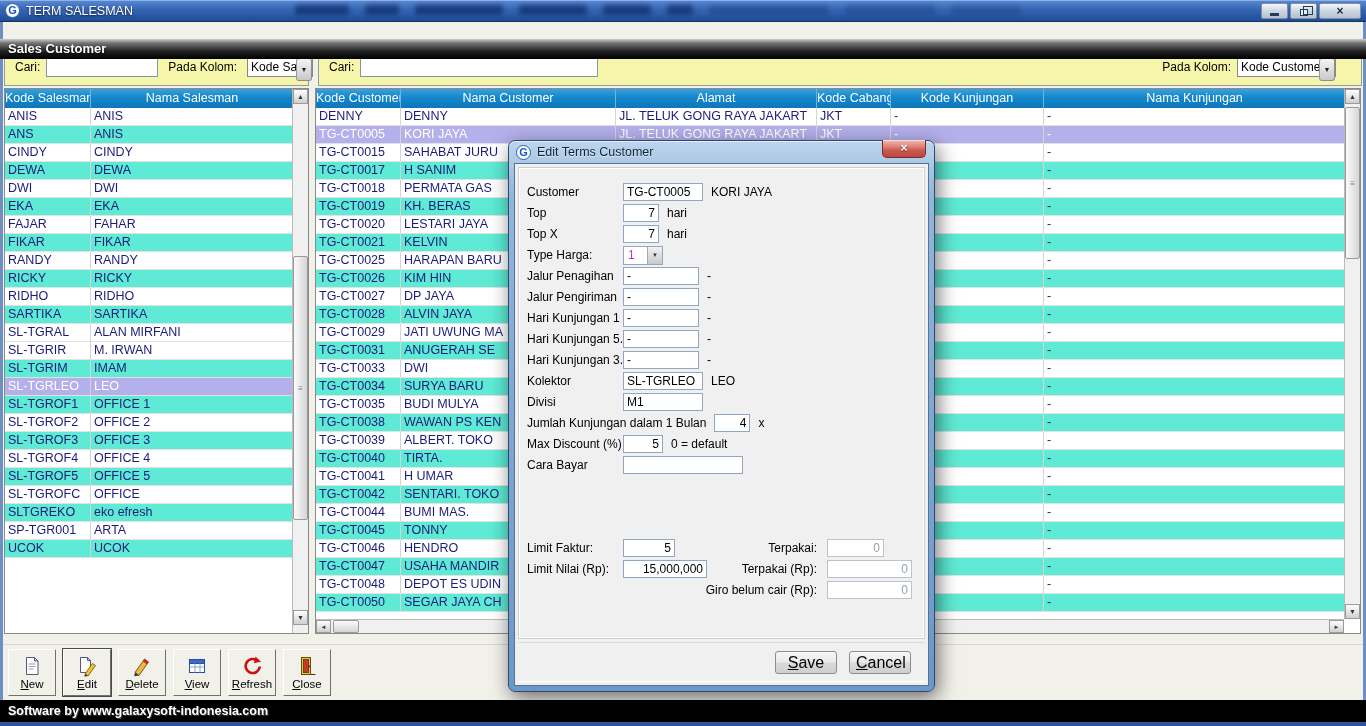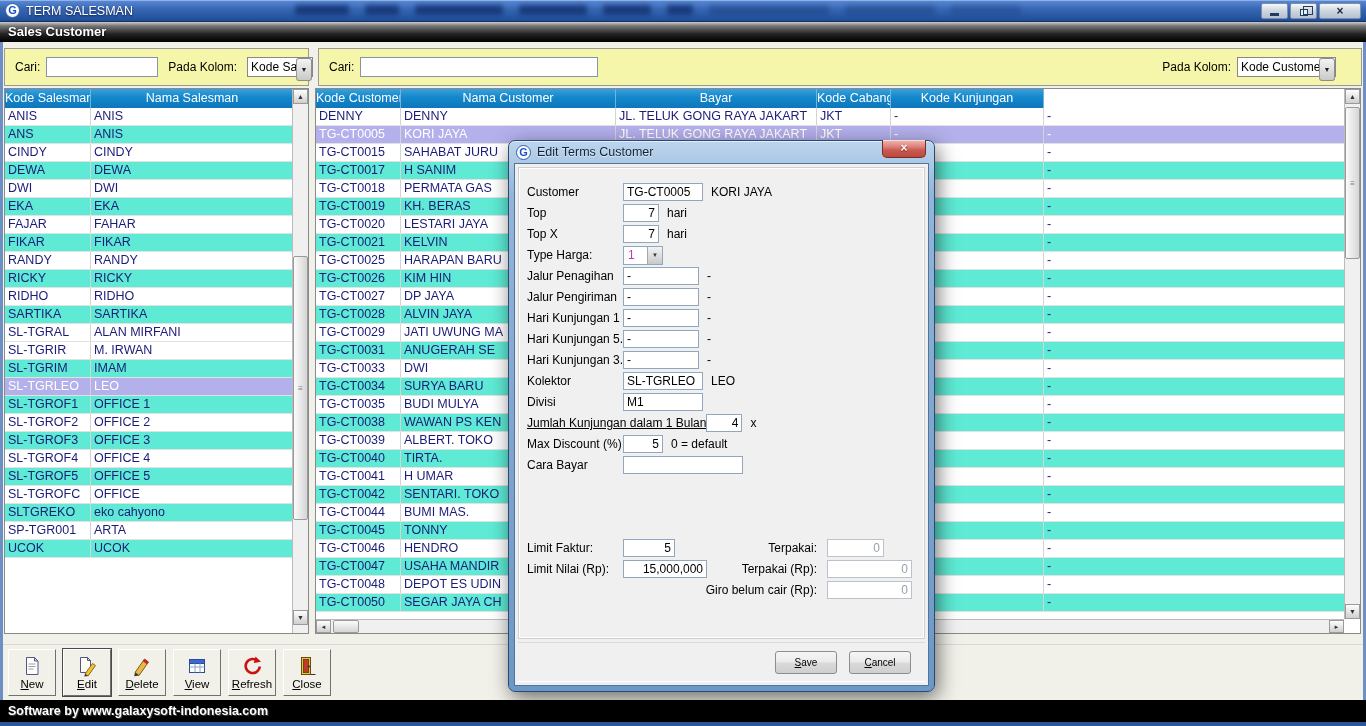--- a/index.html
+++ b/index.html
@@ -20,21 +20,21 @@
   .blur-strip i{display:block;background:#0e2a66;border-radius:2px;height:10px;}
   .win-controls{position:absolute;right:5px;top:3px;display:flex;gap:2px;}
   .win-btn{height:16px;border:1px solid #7d8fa6;border-radius:2px;color:#1a2a44;
     background:linear-gradient(#f6f8fa,#cdd5df 50%,#b6c1cf);display:flex;align-items:center;justify-content:center;}
   .win-btn.min{width:27px}.win-btn.res{width:27px}.win-btn.cls{width:42px}
   .gl-min{width:9px;height:3px;background:#223a5c;margin-top:6px;}
   .gl-res{position:relative;width:8px;height:7px;border:1px solid #223a5c;background:#e8eef5;margin-top:2px;}
   .gl-res::after{content:"";position:absolute;left:2px;top:-4px;width:8px;height:7px;border:1px solid #223a5c;}
   .gl-cls{font-size:12px;font-weight:bold;line-height:1;}
   
-  .form-header{position:absolute;top:22px;left:0;right:0;height:20px;
+  .form-header{position:absolute;top:39px;left:0;right:0;height:20px;
     background:linear-gradient(180deg,#cccccc 0%,#757575 20%,#232323 60%,#000 100%);
     color:#fff;font-size:13px;font-weight:bold;line-height:20px;padding-left:8px;
     text-shadow:0 1px 2px #000;z-index:5;}
   
   .searchbar{position:absolute;height:38px;background:#F6F6AA;border:1px solid #999;
     display:flex;align-items:center;}
   .sb-left{left:4px;top:48px;width:305px;}
   .sb-right{left:318px;top:48px;width:1044px;}
   .sb-label{font-size:12px;color:#000;margin:0 6px 0 10px;white-space:nowrap;}
   .sb-input{height:20px;border:1px solid #8494ac;background:#fff;font-size:12px;padding:0 3px;font-family:inherit;}
@@ -96,37 +96,37 @@
     font-size:12px;line-height:16px;text-align:center;text-shadow:0 1px 1px #7a201a;
     box-shadow:inset 0 1px 0 rgba(255,255,255,.5);}
   .dlg-body{position:absolute;left:5px;right:5px;top:22px;bottom:5px;background:#F0F0F0;border:1px solid #4e749f;}
   .dlg-inner{position:absolute;left:3px;right:3px;top:3px;bottom:46px;background:#F0F0F0;
     border:1px solid #cfcfcf;box-shadow:inset 0 0 0 1px #fff;overflow:hidden;}
   .dlg-header{margin:2px;height:22px;background:linear-gradient(180deg,#9a9a9a 0%,#4a4a4a 40%,#000 100%);
     color:#fff;font-weight:bold;font-size:12.5px;line-height:22px;padding-left:8px;}
   .dlg-fields{padding:14px 0 0 8px;position:relative;}
   .drow{display:flex;align-items:center;height:20px;margin-bottom:1px;position:relative;}
   .dlabel{width:96px;font-size:12px;color:#000;flex:none;white-space:nowrap;}
-  .dlabel.auto{width:auto;margin-right:0;text-decoration:underline;}
+  .dlabel.auto{width:auto;margin-right:8px;}
   .din{height:18px;border:1px solid #91a7c0;background:#fff;font-size:12px;padding:0 3px;color:#000;font-family:inherit;}
   .num{text-align:right;}
   .w80{width:80px}.w76{width:76px}.w36{width:36px}.w40{width:40px}
   .w52{width:52px}.w84{width:84px}.w57{width:57px}.w85{width:85px}.w120{width:120px}
   .dsuffix{font-size:12px;margin-left:8px;white-space:nowrap;}
   .dis{color:#9aa0a8;border-color:#b9c2cd;}
   .combo2{width:40px;height:19px;border:1px solid #91a7c0;background:#fff;display:flex;}
   .combo2 .v{flex:1;font-size:12px;color:#C433C4;padding-left:4px;line-height:17px;}
   .combo2 .b{width:15px;background:linear-gradient(#f2f2f2,#c9c9c9);border-left:1px solid #9aaabb;
     display:flex;align-items:center;justify-content:center;font-size:6px;color:#333;}
   .rlabel{position:absolute;left:118px;width:172px;text-align:right;font-size:12px;white-space:nowrap;}
   .rpos{position:absolute;left:300px;}
   .dspacer{height:62px;}
   .dlg-footer{position:absolute;left:3px;right:3px;bottom:3px;height:40px;display:flex;align-items:center;
     justify-content:flex-end;gap:12px;padding-right:14px;border-top:1px solid #dadada;box-shadow:0 -1px 0 #fff inset;}
-  .btn{width:62px;height:23px;border:1px solid #8d8d8d;border-radius:3px;font-size:10px;color:#000;font-family:inherit;
+  .btn{width:62px;height:23px;border:1px solid #8d8d8d;border-radius:3px;font-size:16px;color:#000;font-family:inherit;
     background:linear-gradient(180deg,#f6f6f6 0%,#ebebeb 45%,#d9d9d9 55%,#cfcfcf 100%);}
   
   .toolbar{position:absolute;left:0;top:644px;width:100%;height:56px;display:flex;align-items:flex-start;
     padding:4px 0 0 8px;gap:7px;border-top:1px solid #d8d8d8;}
   .tbtn{width:48px;height:47px;background:#F1F0E9;border:1px solid;border-color:#fff #707070 #707070 #fff;
     display:flex;flex-direction:column;align-items:center;justify-content:center;gap:1px;font-family:inherit;padding:0;}
   .tbtn.focused{box-shadow:0 0 0 1px #4a4a4a;}
   .tlabel{font-size:11.5px;color:#000;}
   .tbtn svg{display:block;}
   .statusbar{position:absolute;left:0;right:0;bottom:4px;height:22px;background:#000;color:#fff;
@@ -281,21 +281,21 @@
         <div class="trow alt">
           <div class="cell c0">SL-TGROF5</div>
           <div class="cell c1">OFFICE 5</div>
         </div>
         <div class="trow">
           <div class="cell c0">SL-TGROFC</div>
           <div class="cell c1">OFFICE</div>
         </div>
         <div class="trow alt">
           <div class="cell c0">SLTGREKO</div>
-          <div class="cell c1">eko cahyono</div>
+          <div class="cell c1">eko efresh</div>
         </div>
         <div class="trow">
           <div class="cell c0">SP-TGR001</div>
           <div class="cell c1">ARTA</div>
         </div>
         <div class="trow alt">
           <div class="cell c0">UCOK</div>
           <div class="cell c1">UCOK</div>
         </div>
       </div>
@@ -303,23 +303,24 @@
       <div class="sbtn up">▲</div>
       <div class="sthumb">≡</div>
       <div class="sbtn down">▼</div>
     </div>
   </div>
 
   <div class="table" id="rtable">
     <div class="thead" id="rhead">
         <div class="hc c0">Kode Customer</div>
         <div class="hc c1">Nama Customer</div>
-        <div class="hc c2">Bayar</div>
+        <div class="hc c2">Alamat</div>
         <div class="hc c3">Kode Cabang</div>
         <div class="hc c4">Kode Kunjungan</div>
+        <div class="hc c5">Nama Kunjungan</div>
       </div>
     <div class="tbody" id="rbody">
         <div class="trow">
           <div class="cell c0">DENNY</div>
           <div class="cell c1">DENNY</div>
           <div class="cell c2">JL. TELUK GONG RAYA JAKART</div>
           <div class="cell c3">JKT</div>
           <div class="cell c4">-</div>
           <div class="cell c5">-</div>
         </div>

